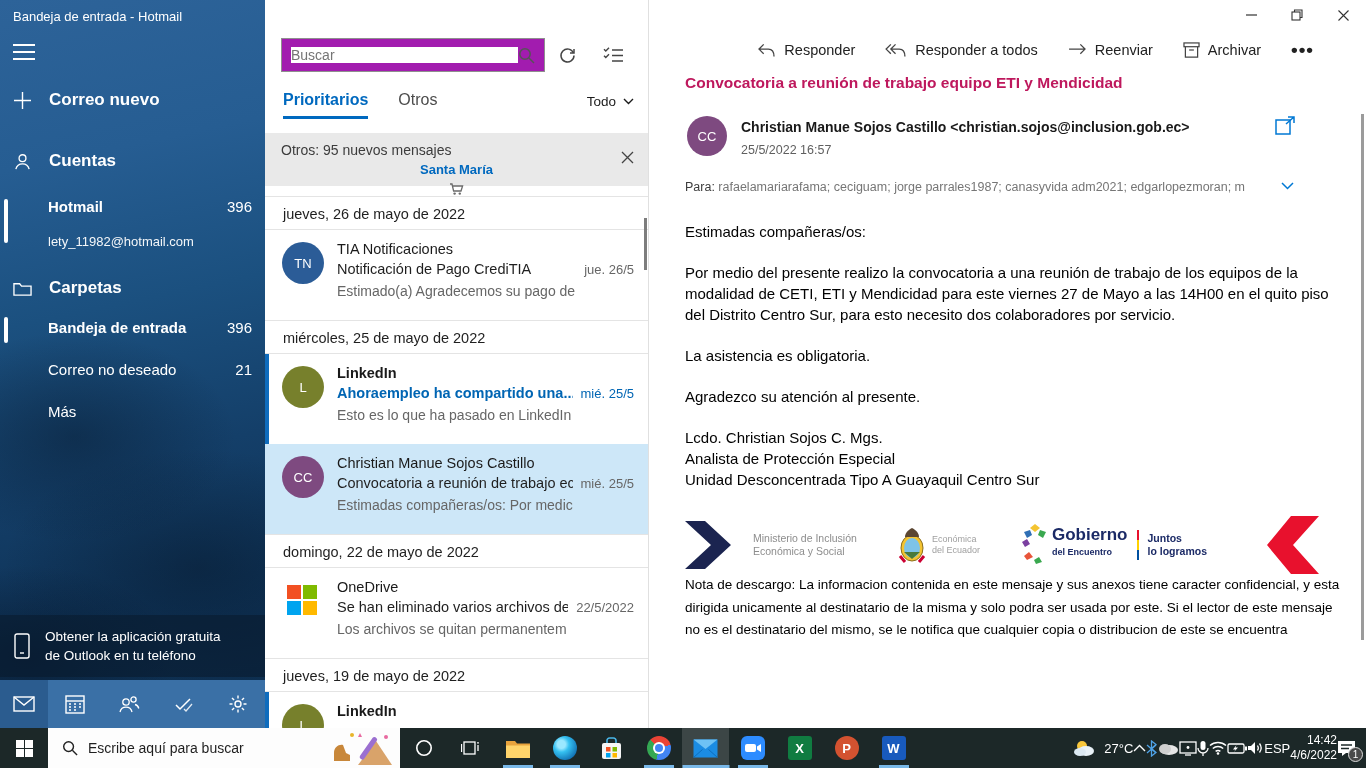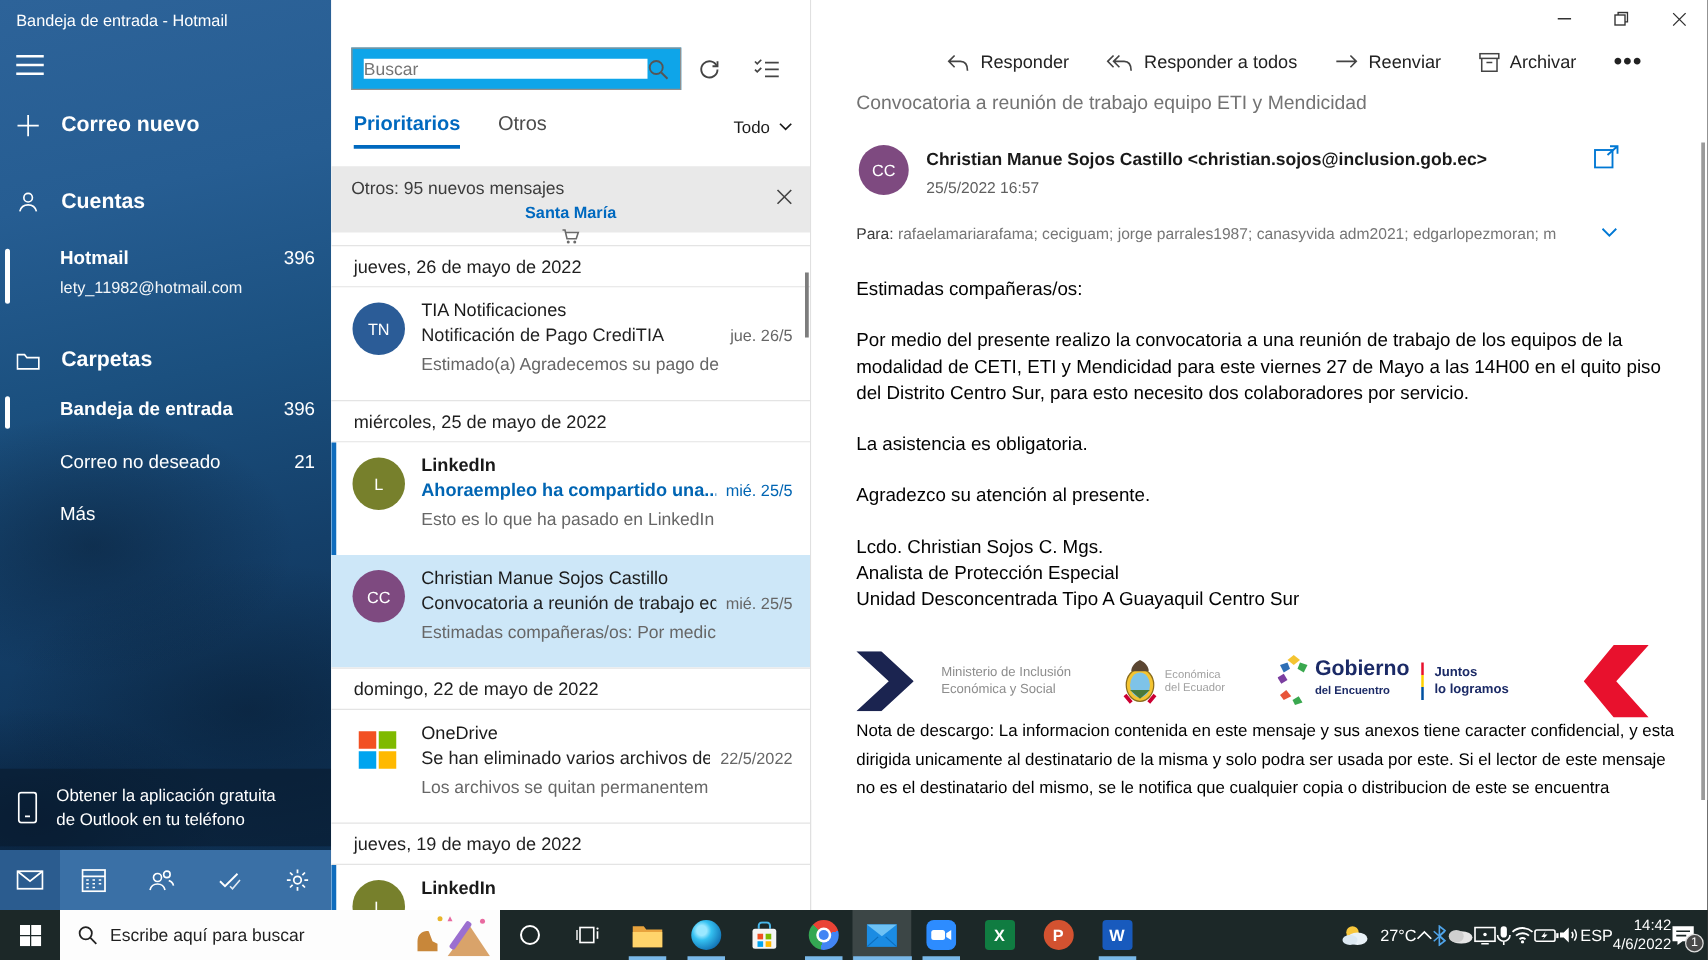--- a/index.html
+++ b/index.html
@@ -15,36 +15,36 @@
       radial-gradient(200px 120px at 10% 90%, rgba(5,18,35,.5), transparent 75%),
       linear-gradient(168deg,#2d6399 0%,#265d92 22%,#1b507f 42%,#143f69 62%,#0f3459 80%,#0c2c4c 100%); }
   .sb-title { position:absolute; left:13px; top:9px; font-size:13px; }
   .hamburger { position:absolute; left:13px; top:44px; width:22px; height:16px; cursor:pointer; }
   .hamburger i { display:block; height:2px; background:#fff; margin-bottom:5px; }
   .sb-row { position:absolute; left:13px; display:flex; align-items:center; gap:17px;
     font-size:17px; font-weight:700; }
   .sb-sub { position:absolute; left:48px; right:13px; font-size:15px; }
   .sb-sub .cnt { float:right; font-weight:400; }
   .selbar { position:absolute; left:4px; width:4px; background:#fff; border-radius:2px; }
-  .sb-email { font-size:13px; font-weight:400; opacity:.95; margin-top:7px; }
+  .sb-email { font-size:13px; font-weight:400; opacity:.95; margin-top:19px; }
   .promo { position:absolute; left:0; right:0; top:615px; height:62px; background:rgba(9,26,44,.55);
     display:flex; align-items:center; gap:15px; padding:0 14px; font-size:13.5px; line-height:19px; }
   .bottomnav { position:absolute; left:0; right:0; bottom:0; height:48px; background:#3a70a6;
     display:flex; align-items:center; }
   .bn-cell { flex:1; height:48px; display:flex; align-items:center; justify-content:center; }
   .bn-cell.active { background:#2b5c8f; flex:0 0 48px; }
   svg { display:block; }
 
   
   .list { position:absolute; left:265px; top:0; width:384px; height:728px; background:#fff;
     border-right:1px solid #e0e0e0; overflow:hidden; }
   .search-row { position:absolute; left:16px; right:12px; top:38px; height:34px;
     display:flex; align-items:center; gap:0; }
   .search-box { flex:0 0 264px; height:34px; border:1px solid #8f8f8f; display:flex; align-items:center;
-    padding:0 9px; background:#0ea5e9; }
+    padding:0 9px; background:#a21caf; }
   .search-box input { border:0; outline:0; flex:1; font-size:14px; font-family:inherit; color:#1b1b1b; }
   .search-box input::placeholder { color:#757575; }
   .icon-btn { width:46px; display:flex; justify-content:center; cursor:pointer; }
   .tabs { position:absolute; left:18px; right:14px; top:91px; display:flex; align-items:flex-start; }
   .tab { font-size:16px; margin-right:30px; cursor:pointer; }
   .tab.on { color:#0069bf; font-weight:700; }
   .tab.off { color:#4c4c4c; }
   .tab.on::after { content:""; display:block; height:3px; background:#0069bf; margin-top:7px; }
   .filter { margin-left:auto; font-size:13.5px; color:#1b1b1b; display:flex; align-items:center;
     gap:7px; padding-top:3px; cursor:pointer; }
@@ -78,21 +78,21 @@
   .lscroll { position:absolute; right:1px; top:218px; width:3px; height:52px; background:#7d7d7d; }
 
   
   .reading { position:absolute; left:649px; top:0; width:717px; height:640px; background:#fff; overflow:hidden; }
   .winctrls { position:absolute; right:0; top:0; display:flex; }
   .wbtn { width:46px; height:30px; display:flex; align-items:center; justify-content:center; cursor:pointer; }
   .toolbar { position:absolute; top:42px; right:52px; display:flex; align-items:center; gap:30px;
     font-size:14.5px; color:#222; }
   .tbtn { display:flex; align-items:center; gap:8px; cursor:pointer; }
   .more-dots { font-size:19px; font-weight:700; letter-spacing:1px; color:#222; line-height:10px; cursor:pointer; }
-  .subject { position:absolute; left:36px; top:74px; font-size:15.5px; font-weight:400; color:#737373;text-align:center; }
+  .subject { position:absolute; left:36px; top:74px; font-size:15.5px; font-weight:700; color:#be185d;text-align:center; }
   .r-avatar { position:absolute; left:38px; top:116px; width:40px; height:40px; border-radius:50%;
     background:#7e4a80; color:#fff; font-size:13px; display:flex; align-items:center; justify-content:center; }
   .r-name { position:absolute; left:92px; top:119px; font-size:14px; font-weight:700; color:#191919; }
   .r-date { position:absolute; left:92px; top:143px; font-size:12.5px; color:#5f5f5f; }
   .popout { position:absolute; right:70px; top:116px; cursor:pointer; }
   .toline { position:absolute; left:36px; top:180px; width:560px; font-size:12.5px; color:#767676;
     white-space:nowrap; overflow:hidden; }
   .toline b { color:#3c3c3c; font-weight:400; }
   .tochev { position:absolute; right:72px; top:182px; cursor:pointer; }
   .body { position:absolute; left:36px; top:221px; right:24px; font-size:15px; line-height:21px; color:#020202; }

